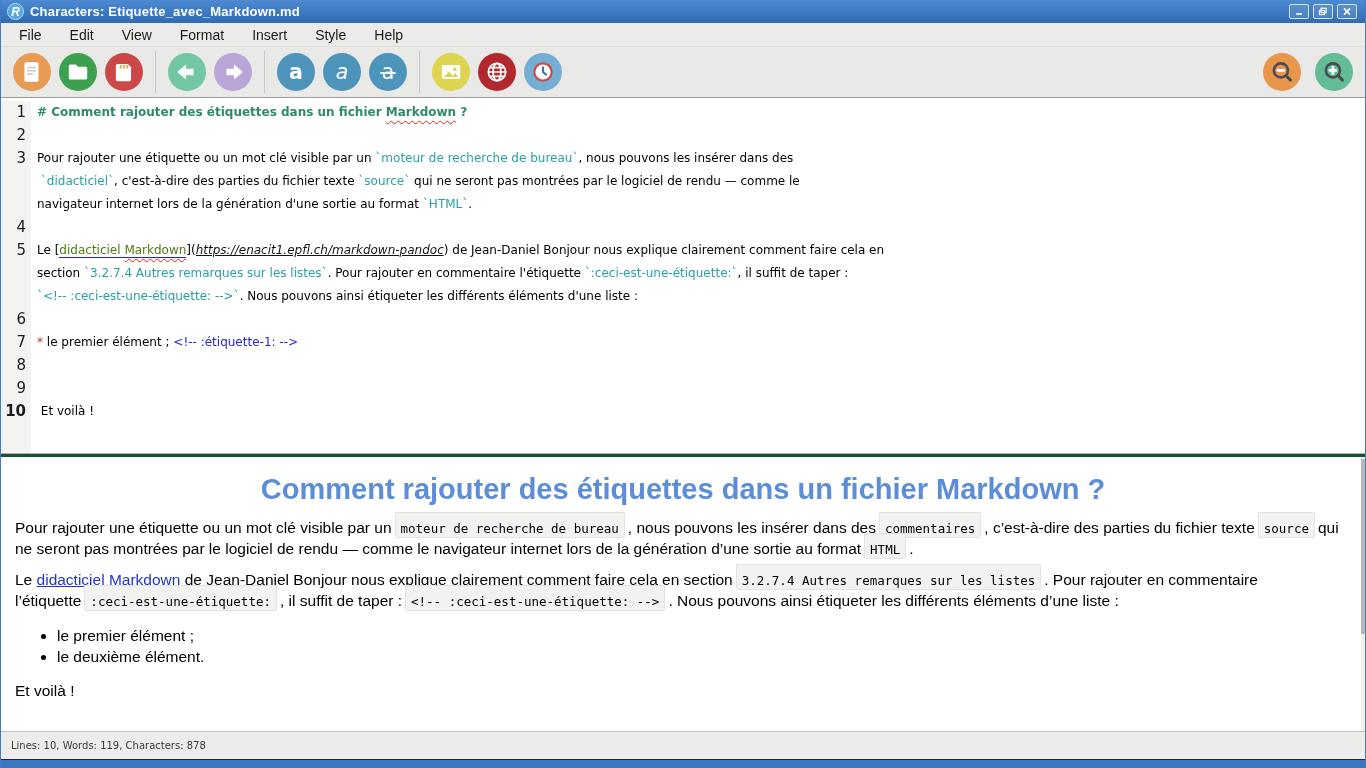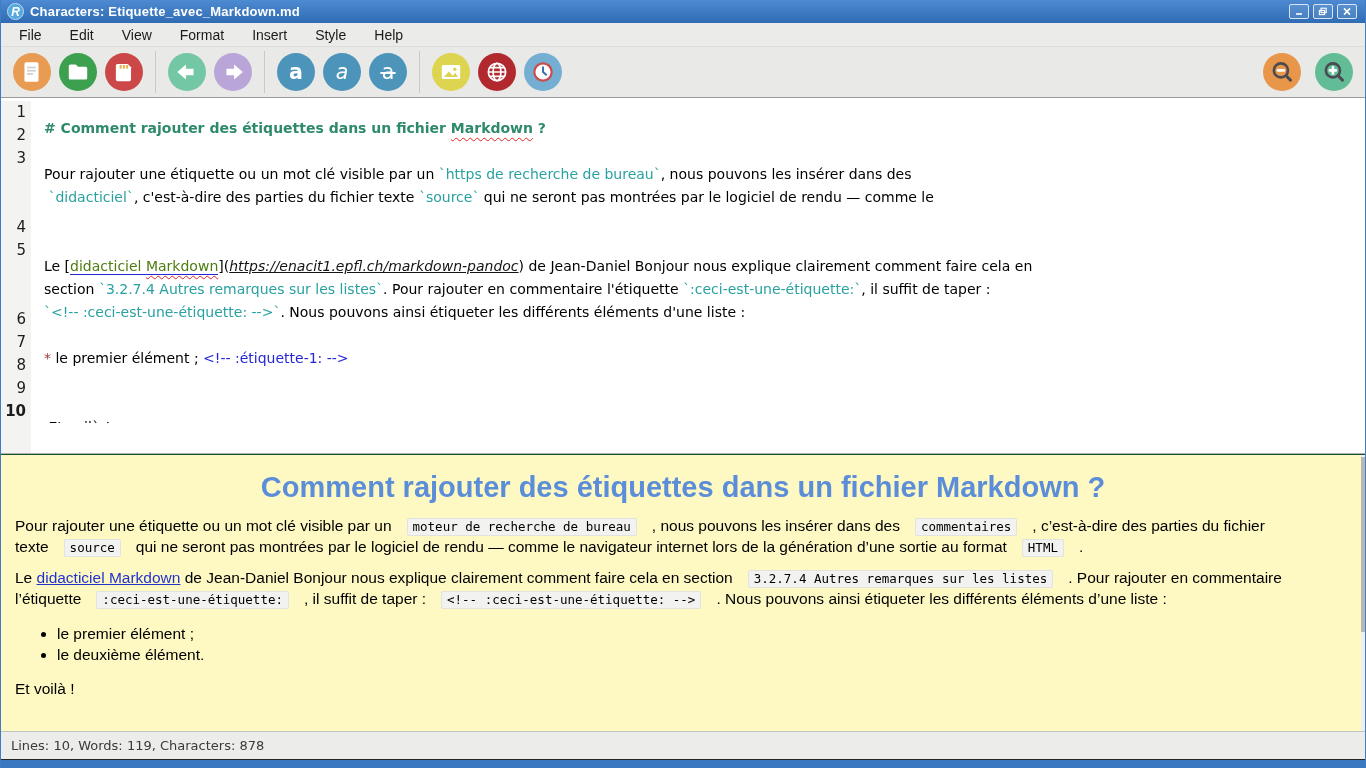--- a/index.html
+++ b/index.html
@@ -59,63 +59,63 @@
     border-top:1px solid #9b9b9b; border-bottom:1px solid #b0b0b0;
     display:flex; flex-direction:column; padding-top:3px;
     font-family:"DejaVu Sans", sans-serif; overflow:hidden;
   }
   .erow { display:flex; height:23px; flex:0 0 23px; }
   .enum {
     flex:0 0 30px; background:#f3f3f1; text-align:right;
     padding-right:5px; font-size:15px; line-height:23px; color:#1c1c1c;
   }
   .enum.boldnum { font-weight:bold; }
-  .etext { padding-left:13px; font-size:14px; line-height:23px; white-space:pre; color:#000;margin-top:16px; }
+  .etext { padding-left:6px; font-size:12px; line-height:23px; white-space:pre; color:#000; }
   .efill { flex:1; display:flex; }
   .efill .enum { height:auto; }
   .efill .rest { flex:1; background:#fff; }
   .h    { color:#2e8a6b; font-weight:bold; }
   .code { color:#2aa1a1; }
   .link { color:#4d7c0f; border-bottom:1.5px solid #2525d6; }
   .url  { color:#141414; font-style:italic; text-decoration:underline; }
   .comment { color:#2525d6; }
   .star { color:#a03c3c; }
   .err  {
     text-decoration-line:underline; text-decoration-style:wavy;
     text-decoration-color:#e02525; text-decoration-thickness:1px;
     text-underline-offset:4px;
   }
   .link.err { border-bottom:1.5px solid #2525d6; }
   
   .preview {
-    height:277px; flex:0 0 277px; background:#fef9c3; position:relative;
-    border-top:1px solid #14532d;
+    height:277px; flex:0 0 277px; background:#ffffff; position:relative;
+    border-top:3px solid #14532d;
     padding:0 14px; overflow:hidden; color:#000;
   }
   .pv-h1 {
     text-align:center; color:#5b8dd8; font-size:29px; font-weight:bold;
     margin:16px 0 12px;
   }
   .pv-p { font-size:15.5px; line-height:20px; margin:10px 0; }
   .chip {
     font-family:"DejaVu Sans Mono", monospace; font-size:12.5px;
     background:#f2f2f0; border:1px solid #e2e2e0; border-radius:2px;
-    padding:0 5px 1px; margin:0 15px; white-space:nowrap;
+    padding:8px 5px 1px; margin:0 3px; white-space:nowrap;
   }
   .pv-link { color:#2233cc; text-decoration:underline; }
   .pv-list { margin:14px 0 14px 24px; padding-left:18px; font-size:15.5px; line-height:20px; }
   .pv-list li { margin:1px 0; }
   .pv-scroll { position:absolute; right:0; top:0; width:4px; height:100%; background:#efefef; }
   .pv-thumb { position:absolute; right:0; top:2px; width:4px; height:175px; background:#b8b8b8; }
   
   .statusbar {
     height:28px; flex:0 0 28px; background:#ececea;
     border-top:1px solid #c2c2c0;
     display:flex; align-items:center; padding-left:10px;
-    font-size:13px; color:#3a3a3a; font-family:"DejaVu Sans", sans-serif;
+    font-size:10px; color:#3a3a3a; font-family:"DejaVu Sans", sans-serif;
   }
   .bottom-frame { height:9px; flex:0 0 9px; background:#3a78c2; border-top:1px solid #242424; }
 </style>
 </head>
 <body>
 
 <div class="window">
 
   <div class="titlebar">
     <div class="title-logo">R</div>
@@ -277,28 +277,29 @@
       <div class="erow">
         <div class="enum">1</div>
         <div class="etext"><span class="h"># Comment rajouter des étiquettes dans un fichier </span><span class="h err">Markdown</span><span class="h"> ?</span></div>
       </div>
       <div class="erow">
         <div class="enum">2</div>
         <div class="etext"></div>
       </div>
       <div class="erow">
         <div class="enum">3</div>
-        <div class="etext"><span>Pour rajouter une étiquette ou un mot clé visible par un </span><span class="code">`https de recherche de bureau`</span><span>, nous pouvons les insérer dans des</span></div>
+        <div class="etext"><span>Pour rajouter une étiquette ou un mot clé visible par un </span><span class="code">`moteur de recherche de bureau`</span><span>, nous pouvons les insérer dans des</span></div>
       </div>
       <div class="erow">
         <div class="enum"></div>
         <div class="etext"><span> </span><span class="code">`didacticiel`</span><span>, c'est-à-dire des parties du fichier texte </span><span class="code">`source`</span><span> qui ne seront pas montrées par le logiciel de rendu — comme le</span></div>
       </div>
       <div class="erow">
         <div class="enum"></div>
+        <div class="etext"><span>navigateur internet lors de la génération d'une sortie au format </span><span class="code">`HTML`</span><span>.</span></div>
       </div>
       <div class="erow">
         <div class="enum">4</div>
         <div class="etext"></div>
       </div>
       <div class="erow">
         <div class="enum">5</div>
         <div class="etext"><span>Le [</span><span class="link">didacticiel </span><span class="link err">Markdown</span><span>](</span><span class="url">https://enacit1.epfl.ch/markdown-pandoc</span><span>) de Jean-Daniel Bonjour nous explique clairement comment faire cela en</span></div>
       </div>
       <div class="erow">

